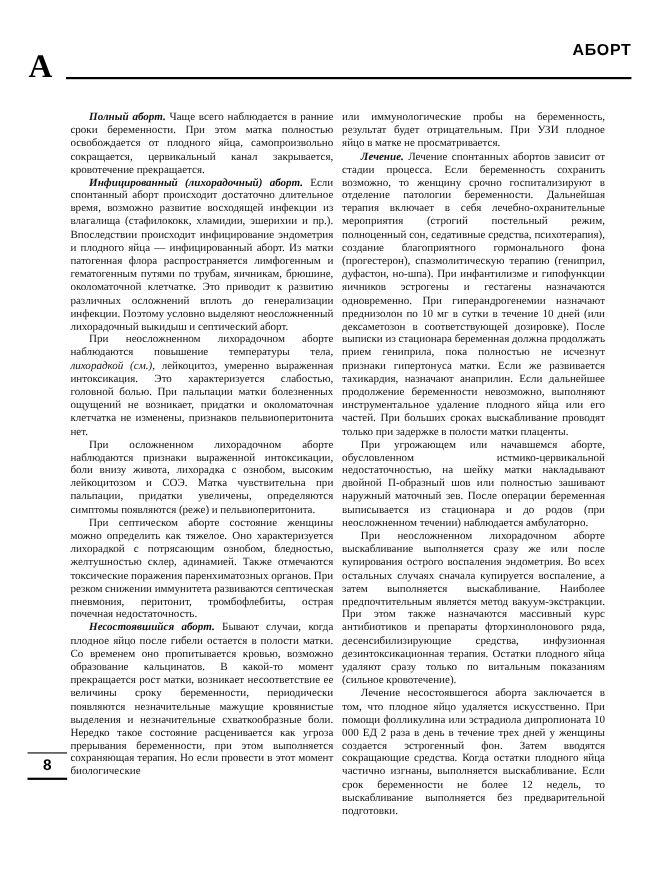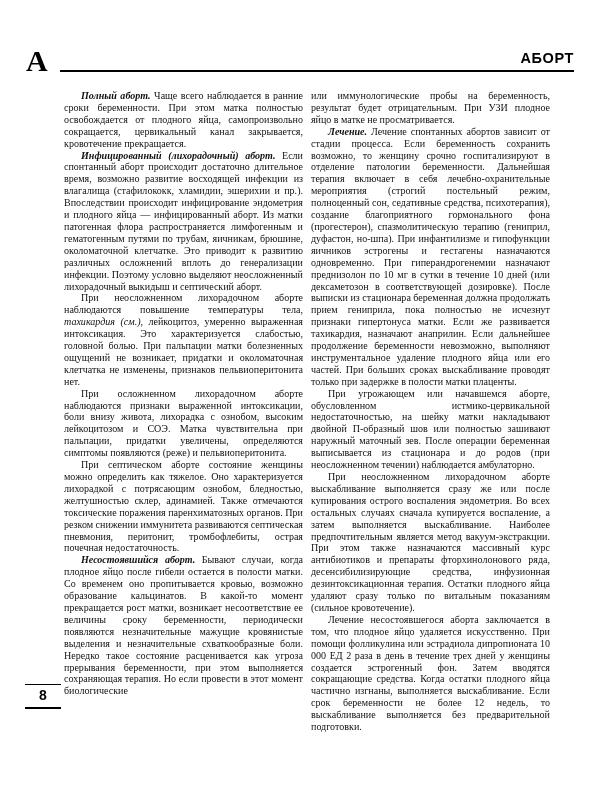--- a/index.html
+++ b/index.html
@@ -40,21 +40,21 @@
     font-family: "Liberation Serif", "DejaVu Serif", serif;
     font-weight: 700;
     font-size: 30px;
     line-height: 30px;
     letter-spacing: 0px;
     color: #000000;
   }
   .header-title {
     position: absolute;
     right: 0;
-    bottom: 12px;
+    bottom: 24px;
     font-family: "Liberation Sans", "DejaVu Sans", sans-serif;
     font-weight: 700;
     font-size: 14.5px;
     line-height: 15px;
     letter-spacing: 0.6px;
     color: #000000;
   }
   .header-rule {
     position: absolute;
     left: 34px;
@@ -90,21 +90,21 @@
   
   .columns {
     position: absolute;
     left: 64px;
     top: 86px;
     width: 500px;
     height: 660px;
   }
   .col {
     position: absolute;
-    top: 4px;
+    top: 15px;
     width: 239px;
     height: 660px;
   }
   .col-left  { left: 0px; }
   .col-right { left: 247px; }
 
   .col p {
     margin: 0;
     text-align: justify;
     text-justify: inter-word;
@@ -138,21 +138,21 @@
   <div class="folio">
     <div class="folio-rule"></div>
     <div class="folio-num">8</div>
     <div class="folio-rule"></div>
   </div>
 
   <div class="columns">
     <div class="col col-left" id="col-left">
         <p><span class="term">Полный аборт.</span><span> Чаще всего наблюдается в ранние сроки беременности. При этом матка полностью освобождается от плодного яйца, самопроизвольно сокращается, цервикальный канал закрывается, кровотечение прекращается.</span></p>
         <p><span class="term">Инфицированный (лихорадочный) аборт.</span><span> Если спонтанный аборт происходит достаточно длительное время, возможно развитие восходящей инфекции из влагалища (стафилококк, хламидии, эшерихии и пр.). Впоследствии происходит инфицирование эндометрия и плодного яйца — инфицированный аборт. Из матки патогенная флора распространяется лимфогенным и гематогенным путями по трубам, яичникам, брюшине, околоматочной клетчатке. Это приводит к развитию различных осложнений вплоть до генерализации инфекции. Поэтому условно выделяют неосложненный лихорадочный выкидыш и септический аборт.</span></p>
-        <p><span>При неосложненном лихорадочном аборте наблюдаются повышение температуры тела, <span class="ital">тахикардия (см.)</span>, лейкоцитоз, умеренно выраженная интоксикация. Это характеризуется слабостью, головной болью. При пальпации матки болезненных ощущений не возникает, придатки и околоматочная клетчатка не изменены, признаков пельвиоперитонита нет.</span></p>
+        <p><span>При неосложненном лихорадочном аборте наблюдаются повышение температуры тела, <span class="ital">лихорадкой (см.)</span>, лейкоцитоз, умеренно выраженная интоксикация. Это характеризуется слабостью, головной болью. При пальпации матки болезненных ощущений не возникает, придатки и околоматочная клетчатка не изменены, признаков пельвиоперитонита нет.</span></p>
         <p><span>При осложненном лихорадочном аборте наблюдаются признаки выраженной интоксикации, боли внизу живота, лихорадка с ознобом, высоким лейкоцитозом и СОЭ. Матка чувствительна при пальпации, придатки увеличены, определяются симптомы появляются (реже) и пельвиоперитонита.</span></p>
         <p><span>При септическом аборте состояние женщины можно определить как тяжелое. Оно характеризуется лихорадкой с потрясающим ознобом, бледностью, желтушностью склер, адинамией. Также отмечаются токсические поражения паренхиматозных органов. При резком снижении иммунитета развиваются септическая пневмония, перитонит, тромбофлебиты, острая почечная недостаточность.</span></p>
         <p><span class="term">Несостоявшийся аборт.</span><span> Бывают случаи, когда плодное яйцо после гибели остается в полости матки. Со временем оно пропитывается кровью, возможно образование кальцинатов. В какой-то момент прекращается рост матки, возникает несоответствие ее величины сроку беременности, периодически появляются незначительные мажущие кровянистые выделения и незначительные схваткообразные боли. Нередко такое состояние расценивается как угроза прерывания беременности, при этом выполняется сохраняющая терапия. Но если провести в этот момент биологические</span></p>
       </div>
     <div class="col col-right" id="col-right">
         <p class="noindent"><span>или иммунологические пробы на беременность, результат будет отрицательным. При УЗИ плодное яйцо в матке не просматривается.</span></p>
         <p><span class="term">Лечение.</span><span> Лечение спонтанных абортов зависит от стадии процесса. Если беременность сохранить возможно, то женщину срочно госпитализируют в отделение патологии беременности. Дальнейшая терапия включает в себя лечебно-охранительные мероприятия (строгий постельный режим, полноценный сон, седативные средства, психотерапия), создание благоприятного гормонального фона (прогестерон), спазмолитическую терапию (гениприл, дуфастон, но-шпа). При инфантилизме и гипофункции яичников эстрогены и гестагены назначаются одновременно. При гиперандрогенемии назначают преднизолон по 10 мг в сутки в течение 10 дней (или дексаметозон в соответствующей дозировке). После выписки из стационара беременная должна продолжать прием гениприла, пока полностью не исчезнут признаки гипертонуса матки. Если же развивается тахикардия, назначают анаприлин. Если дальнейшее продолжение беременности невозможно, выполняют инструментальное удаление плодного яйца или его частей. При больших сроках выскабливание проводят только при задержке в полости матки плаценты.</span></p>
         <p><span>При угрожающем или начавшемся аборте, обусловленном истмико-цервикальной недостаточностью, на шейку матки накладывают двойной П-образный шов или полностью зашивают наружный маточный зев. После операции беременная выписывается из стационара и до родов (при неосложненном течении) наблюдается амбулаторно.</span></p>
         <p><span>При неосложненном лихорадочном аборте выскабливание выполняется сразу же или после купирования острого воспаления эндометрия. Во всех остальных случаях сначала купируется воспаление, а затем выполняется выскабливание. Наиболее предпочтительным является метод вакуум-экстракции. При этом также назначаются массивный курс антибиотиков и препараты фторхинолонового ряда, десенсибилизирующие средства, инфузионная дезинтоксикационная терапия. Остатки плодного яйца удаляют сразу только по витальным показаниям (сильное кровотечение).</span></p>
         <p><span>Лечение несостоявшегося аборта заключается в том, что плодное яйцо удаляется искусственно. При помощи фолликулина или эстрадиола дипропионата 10 000 ЕД 2 раза в день в течение трех дней у женщины создается эстрогенный фон. Затем вводятся сокращающие средства. Когда остатки плодного яйца частично изгнаны, выполняется выскабливание. Если срок беременности не более 12 недель, то выскабливание выполняется без предварительной подготовки.</span></p>

